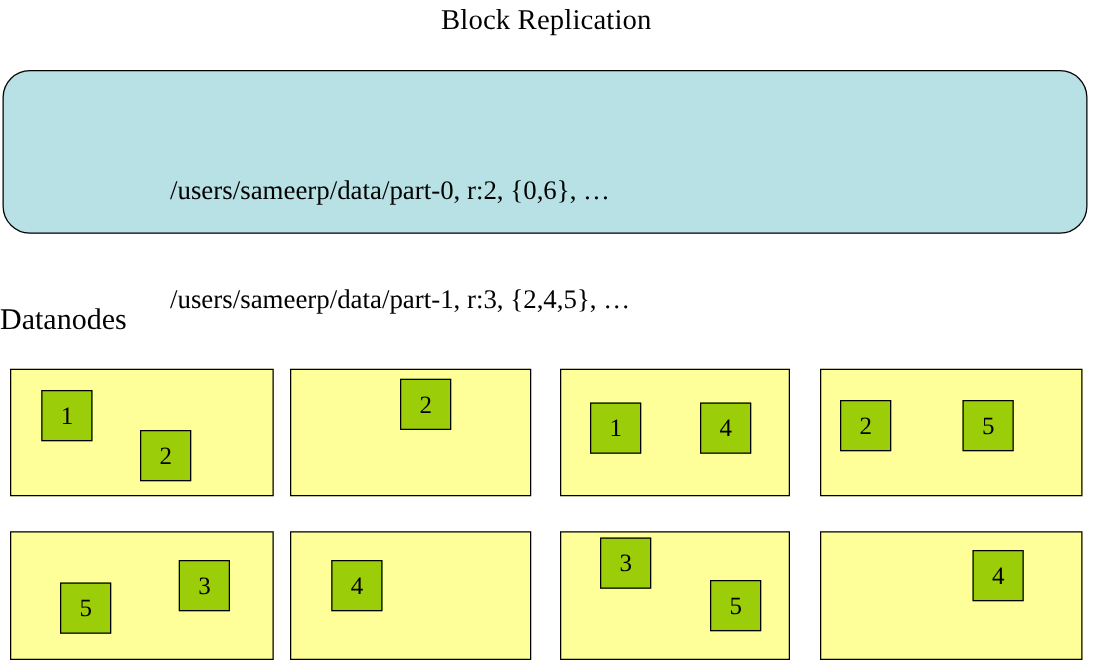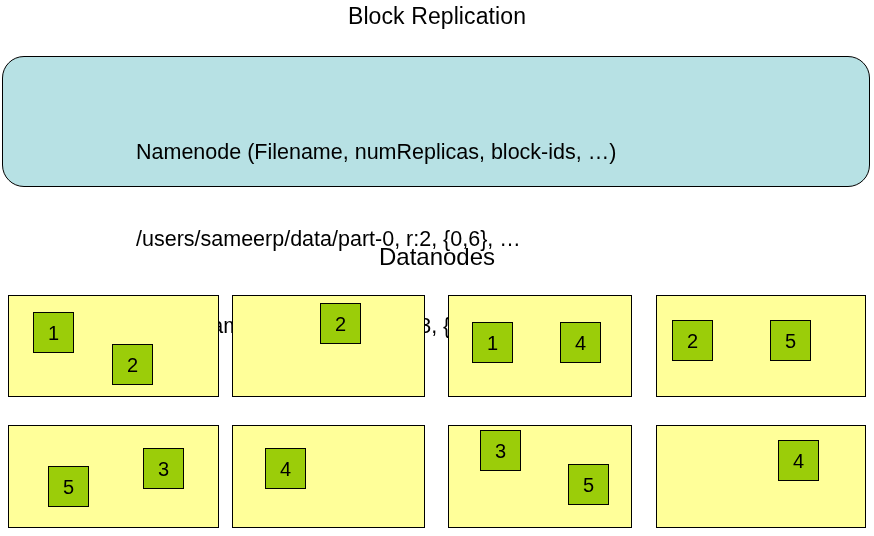--- a/index.html
+++ b/index.html
@@ -9,20 +9,21 @@
   }
   body {
     font-family: "Liberation Sans", sans-serif;
   }
   #canvas {
     position: relative;
     width: 874px;
     height: 536px;
     background: #ffffff;
     overflow: hidden;
+    font-family: Liberation Serif, serif;
   }
   .title {
     position: absolute;
     left: 0;
     top: 3px;
     width: 874px;
     text-align: center;
     font-size: 23px;
     color: #000000;
     letter-spacing: 0.1px;
@@ -48,21 +49,21 @@
     white-space: pre;
   }
   .namenode-text div {
     white-space: pre;
   }
   .datanodes-label {
     position: absolute;
     left: 0;
     top: 243px;
     width: 874px;
-    text-align: center;
+    text-align: left;
     font-size: 24px;
     color: #000000;
   }
   .datanode {
     position: absolute;
     background: #ffff99;
     border: 1.5px solid #000000;
     box-sizing: border-box;
   }
   .block {
@@ -83,21 +84,20 @@
 </head>
 <body>
 
 <div id="canvas">
 
   <div class="title">Block Replication</div>
 
   <div class="namenode-box"></div>
 
   <div class="namenode-text">
-    <div>Namenode (Filename, numReplicas, block-ids, …)</div>
     <div>/users/sameerp/data/part-0, r:2, {0,6}, …</div>
     <div>/users/sameerp/data/part-1, r:3, {2,4,5}, …</div>
   </div>
 
   <div class="datanodes-label">Datanodes</div>
 
   <div id="datanode-layer">
       <div class="datanode" style="left: 8px; top: 295px; width: 211px; height: 102px;"></div>
       <div class="block" style="left: 33px; top: 312px;">1</div>
       <div class="block" style="left: 112px; top: 344px;">2</div>

